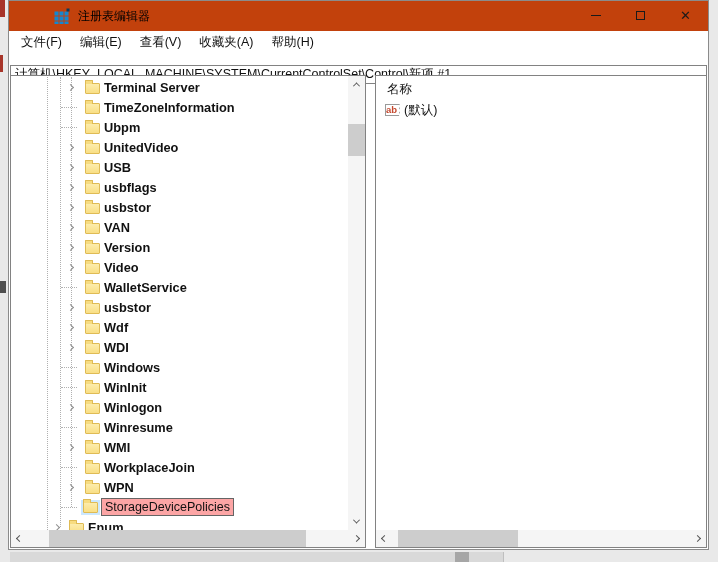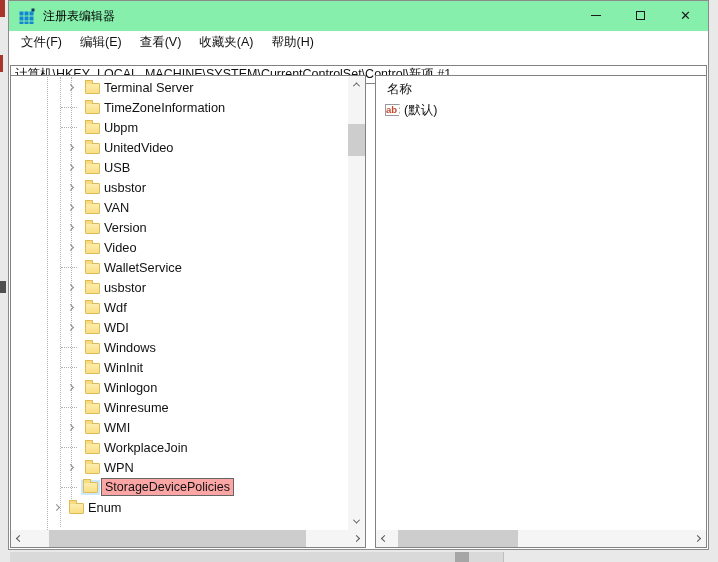--- a/index.html
+++ b/index.html
@@ -21,21 +21,21 @@
   .frag-thumb { left:455px; top:552px; width:14px; height:10px; background:#a6a6a6; }
   .frag-line  { left:503px; top:552px; width:1px; height:10px; background:#bfbfbf; }
 
   
   .window {
     position:absolute; left:8px; top:0; width:701px; height:550px;
     background:#fff; border:1px solid #8b8b8b;
   }
 
   
-  .titlebar { position:absolute; left:0; top:0; right:0; height:30px; display:flex; align-items:center; background:#86efac; }
+  .titlebar { position:absolute; left:0; top:0; right:0; height:30px; display:flex; align-items:center; background:#c2410c;padding-left:35px; }
   .app-icon { margin-left:10px; width:16px; height:16px; flex:none; display:block; }
   .title { margin-left:8px; font-size:12px; color:#000; white-space:nowrap; }
   .win-buttons { position:absolute; right:0; top:0; height:29px; display:flex; }
   .win-btn { width:45px; height:29px; display:flex; align-items:center; justify-content:center; }
   .glyph-min { width:10px; height:0; border-top:1px solid #1a1a1a; display:block; }
   .glyph-max { width:9px; height:9px; border:1px solid #1a1a1a; display:block; }
   .glyph-close { font-size:13px; color:#1a1a1a; line-height:1; }
 
   
   .menubar { position:absolute; left:0; top:30px; right:0; height:23px; display:flex; align-items:center; padding-left:3px; background:#fff; }
@@ -63,21 +63,21 @@
   .chev-box { width:13px; margin-left:53px; display:flex; justify-content:center; flex:none; }
   .chev { width:5px; height:5px; border-right:1.4px solid #8f8f8f; border-bottom:1.4px solid #8f8f8f; transform:rotate(-45deg); display:block; }
   .dots { display:none; }
   .tree-row.leaf .dots { display:block; width:16px; margin-left:50px; height:0; border-top:1px dotted #b0b0b0; flex:none; }
 
   .folder { position:relative; width:15px; height:11px; flex:none;
     background:linear-gradient(180deg,#fcecac 0%,#f9df85 100%);
     border:1px solid #dfbb55; border-radius:1px; margin-left:8px; margin-top:2px; }
   .folder::before { content:""; position:absolute; left:-1px; top:-4px; width:6px; height:3px;
     background:#f7dc80; border:1px solid #dfbb55; border-bottom:0; border-radius:1px 1px 0 0; }
-  .t-label { margin-left:4px; }
+  .t-label { margin-left:4px;font-weight:bold; }
 
   
   .sel-wrap { background:#cce8ff; padding:2px; margin-left:4px; display:flex; flex:none; }
   .sel-wrap .folder { margin:0; }
   .rename-box { height:18px; border:1px solid #656565; background:#fca5a5; font-size:12.5px;
     line-height:16px; padding:0 3px; margin-left:1px; display:flex; align-items:center; white-space:nowrap; }
 
   
   .enum-row .chev-box { margin-left:39px; }
   .enum-row .folder { margin-left:6px; }
@@ -210,20 +210,28 @@
 
           <div class="tree-row">
             <span class="chev-box">
               <i class="chev"></i>
             </span>
 
             <span class="folder"></span>
             <span class="t-label">USB</span>
           </div>
 
+          <div class="tree-row">
+            <span class="chev-box">
+              <i class="chev"></i>
+            </span>
+
+            <span class="folder"></span>
+            <span class="t-label">usbflags</span>
+          </div>
 
           <div class="tree-row">
             <span class="chev-box">
               <i class="chev"></i>
             </span>
 
             <span class="folder"></span>
             <span class="t-label">usbstor</span>
           </div>
 

